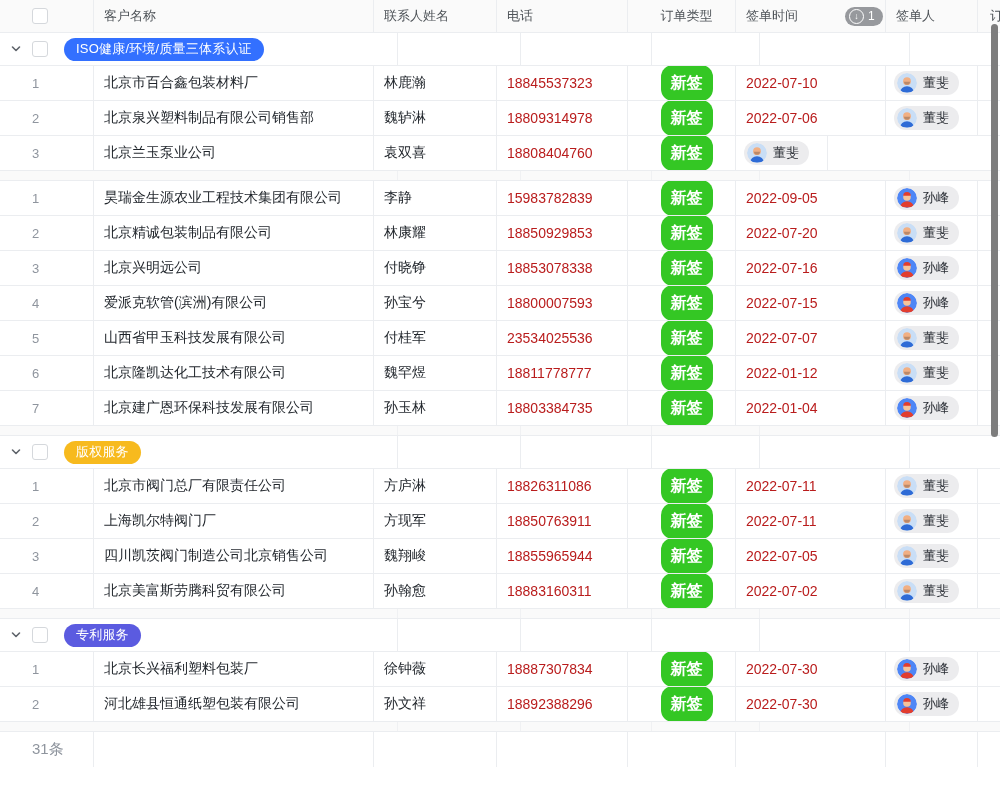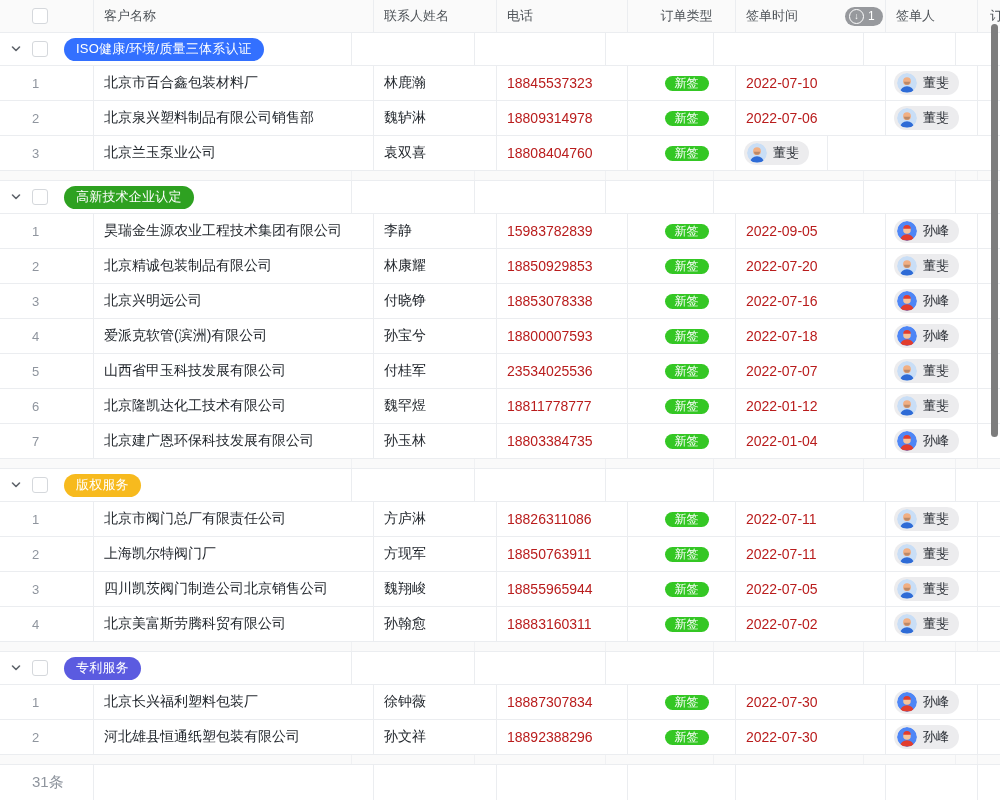--- a/index.html
+++ b/index.html
@@ -9,38 +9,38 @@
   .cell{box-sizing:border-box;border-right:1px solid #ebedf0;display:flex;align-items:center;
         padding-left:10px;overflow:hidden;white-space:nowrap;flex-shrink:0;}
   .col-idx{width:94px;padding-left:32px;}
   .col-customer{width:280px;}
   .col-contact{width:123px;}
   .col-phone{width:131px;}
   .col-order{width:108px;justify-content:center;}
   .col-date{width:150px;gap:39px;}
   .col-signer{width:92px;padding-left:8px;}
   .col-partial{width:22px;border-right:none;padding-left:12px;}
-  .col-group{width:352px;padding-left:10px;}
+  .col-group{width:398px;padding-left:10px;}
   .thead{height:33px;background:#fafafa;}
   .thead .cell{color:#4e5358;font-size:13px;}
   .group-row{height:33px;}
   .data-row{height:35px;font-size:14px;}
   .spacer-row{height:10px;background:#fafafa;}
   .spacer-row .cell{border-right:1px solid #f0f1f3;}
   .footer-row{height:35px;border-bottom:none;}
   .idx-num{color:#8f959e;font-size:13px;}
   .count-label{color:#8f959e;font-size:15px;}
   .checkbox{width:14px;height:14px;border:1px solid #d5d8dc;border-radius:3px;background:#fff;
             display:inline-block;flex-shrink:0;}
   .chevron{display:inline-flex;width:12px;height:12px;margin-right:10px;align-items:center;flex-shrink:0;}
   .group-cell .checkbox{margin-right:16px;}
   .group-badge{display:inline-flex;align-items:center;height:23px;padding:0 12px;border-radius:12px;
                color:#fff;font-size:13px;font-weight:500;letter-spacing:.2px;}
-  .tag-new{display:inline-flex;align-items:center;height:15px;padding:0 10px;border-radius:12px;
-           background:#34c724;color:#fff;font-size:12px;font-weight:400;}
+  .tag-new{display:inline-flex;align-items:center;height:36px;padding:0 10px;border-radius:12px;
+           background:#34c724;color:#fff;font-size:16px;font-weight:700;}
   .signer-chip{display:inline-flex;align-items:center;background:#ececee;border-radius:13px;
                padding:2px 10px 2px 3px;gap:6px;font-size:13px;color:#2b2f36;font-family:Liberation Mono, monospace;}
   .avatar{width:20px;height:20px;border-radius:50%;overflow:hidden;display:inline-flex;flex-shrink:0;}
   .avatar svg{width:20px;height:20px;display:block;}
   .sort-pill{display:inline-flex;align-items:center;gap:4px;background:#97999d;color:#fff;
              border-radius:10px;height:19px;padding:0 8px 0 4px;margin-left:8px;font-size:12px;}
   .sort-circle{width:13px;height:13px;border:1px solid #fff;border-radius:50%;display:inline-flex;
                align-items:center;justify-content:center;font-size:9px;line-height:1;}
   .scrollbar-thumb{position:absolute;right:2px;top:24px;width:7px;height:413px;background:#7d7d7d;
                    border-radius:4px;z-index:5;}
@@ -201,37 +201,20 @@
       </div>
       <div class="row spacer-row">
         <div class="cell col-group"></div>
         <div class="cell col-contact"></div>
         <div class="cell col-phone"></div>
         <div class="cell col-order"></div>
         <div class="cell col-date"></div>
         <div class="cell col-signer"></div>
         <div class="cell col-partial"></div>
       </div>
-      <div class="row group-row">
-        <div class="cell col-group group-cell">
-          <span class="chevron">
-            <svg width="12" height="12" viewBox="0 0 12 12">
-              <polyline points="2.5,4 6,7.5 9.5,4" fill="none" stroke="#5f646b" stroke-width="1.6" stroke-linecap="round" stroke-linejoin="round"></polyline>
-            </svg>
-          </span>
-          <span class="checkbox"></span>
-          <span class="group-badge" style="background: rgb(46, 161, 33);">高新技术企业认定</span>
-        </div>
-        <div class="cell col-contact"></div>
-        <div class="cell col-phone"></div>
-        <div class="cell col-order"></div>
-        <div class="cell col-date"></div>
-        <div class="cell col-signer"></div>
-        <div class="cell col-partial"></div>
-      </div>
       <div class="row data-row">
         <div class="cell col-idx">
           <span class="idx-num">1</span>
         </div>
         <div class="cell col-customer">
           <span>昊瑞金生源农业工程技术集团有限公司</span>
         </div>
         <div class="cell col-contact">
           <span>李静</span>
         </div>
@@ -337,21 +320,21 @@
         <div class="cell col-contact">
           <span>孙宝兮</span>
         </div>
         <div class="cell col-phone">
           <span class="phone-text">18800007593</span>
         </div>
         <div class="cell col-order">
           <span class="tag-new">新签</span>
         </div>
         <div class="cell col-date">
-          <span class="date-text">2022-07-18</span>
+          <span class="date-text">2022-07-15</span>
         </div>
         <div class="cell col-signer">
           <span class="signer-chip">
             <span class="avatar">
               <svg viewBox="0 0 20 20">
                 <circle cx="10" cy="10" r="10" fill="#4e86f6"></circle>
                 <circle cx="10" cy="9" r="3.8" fill="#f6c39a"></circle>
                 <path d="M6.2,7.8 a3.8,3.8 0 0 1 7.6,0 z" fill="#e23d2e"></path>
                 <path d="M3.2,19.5 a6.8,6.3 0 0 1 13.6,0 z" fill="#e23d2e"></path>
               </svg>

